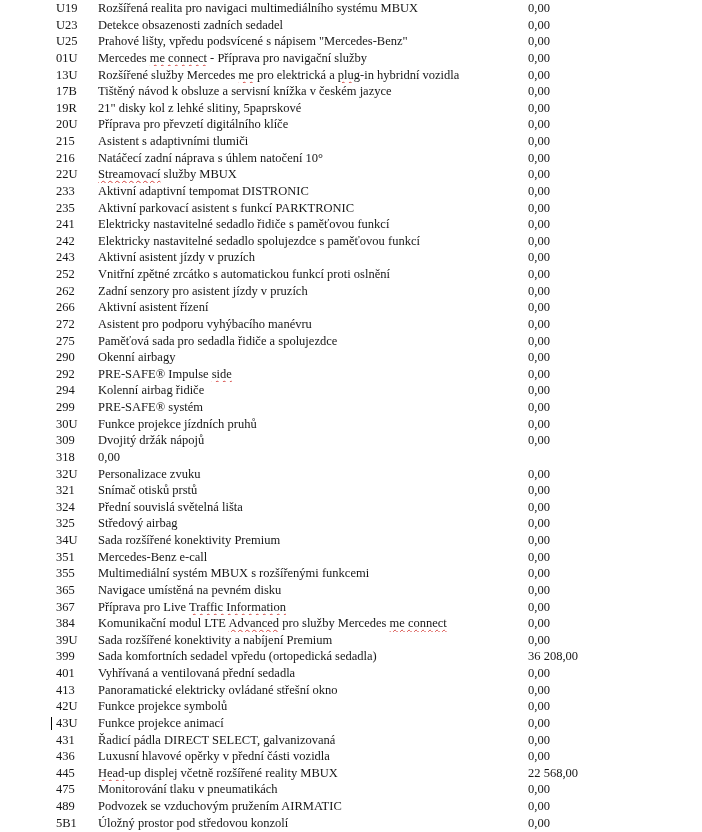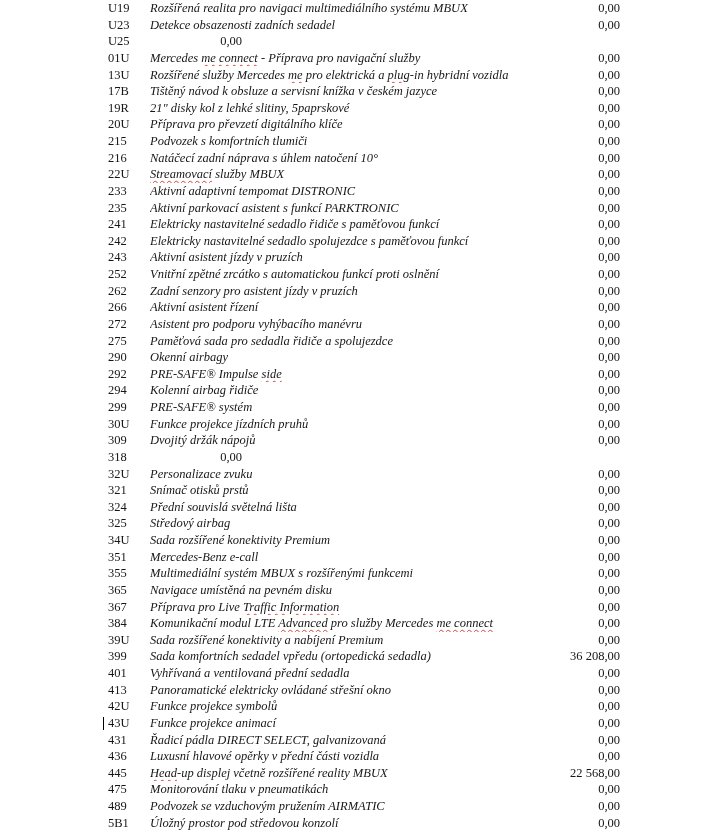--- a/index.html
+++ b/index.html
@@ -11,43 +11,42 @@
     width: 702px;
     height: 832px;
     background: #ffffff;
     font-family: "Liberation Serif", serif;
     font-size: 12.5px;
     color: #161616;
     overflow: hidden;
     box-sizing: border-box;
   }
   .table {
-    padding: 0 82px 0 108px;
+    padding: 0 82px 0 56px;
   }
   .row {
     display: flex;
     height: 16.64px;
     line-height: 16.6px;
     align-items: baseline;
     white-space: nowrap;
   }
   .code {
     width: 42px;
     flex-shrink: 0;
     position: relative;
   }
   .desc {
     flex: 1;
     overflow: hidden;
-    font-style: italic;
   }
   .price {
     width: 92px;
     flex-shrink: 0;
-    text-align: right;
+    text-align: left;
   }
   .sp {
     text-decoration: underline;
     text-decoration-style: wavy;
     text-decoration-color: #d43f3a;
     text-decoration-thickness: 1px;
     text-underline-offset: 2px;
   }
   .text-cursor {
     position: absolute;
@@ -68,20 +67,21 @@
         <span class="desc"><span>Rozšířená realita pro navigaci multimediálního systému MBUX</span></span>
         <span class="price">0,00</span>
       </div>
       <div class="row">
         <span class="code">U23</span>
         <span class="desc"><span>Detekce obsazenosti zadních sedadel</span></span>
         <span class="price">0,00</span>
       </div>
       <div class="row">
         <span class="code">U25</span>
+        <span class="desc"><span>Prahové lišty, vpředu podsvícené s nápisem "Mercedes-Benz"</span></span>
         <span class="price">0,00</span>
       </div>
       <div class="row">
         <span class="code">01U</span>
         <span class="desc"><span>Mercedes </span><span class="sp">me connect</span><span> - Příprava pro navigační služby</span></span>
         <span class="price">0,00</span>
       </div>
       <div class="row">
         <span class="code">13U</span>
         <span class="desc"><span>Rozšířené služby Mercedes </span><span class="sp">me</span><span> pro elektrická a </span><span class="sp">plug</span><span>-in hybridní vozidla</span></span>
@@ -97,21 +97,21 @@
         <span class="desc"><span>21" disky kol z lehké slitiny, 5paprskové</span></span>
         <span class="price">0,00</span>
       </div>
       <div class="row">
         <span class="code">20U</span>
         <span class="desc"><span>Příprava pro převzetí digitálního klíče</span></span>
         <span class="price">0,00</span>
       </div>
       <div class="row">
         <span class="code">215</span>
-        <span class="desc"><span>Podvozek s komfortních tlumiči</span></span>
+        <span class="desc"><span>Asistent s adaptivními tlumiči</span></span>
         <span class="price">0,00</span>
       </div>
       <div class="row">
         <span class="code">216</span>
         <span class="desc"><span>Natáčecí zadní náprava s úhlem natočení 10°</span></span>
         <span class="price">0,00</span>
       </div>
       <div class="row">
         <span class="code">22U</span>
         <span class="desc"><span class="sp">Streamovací</span><span> služby MBUX</span></span>

